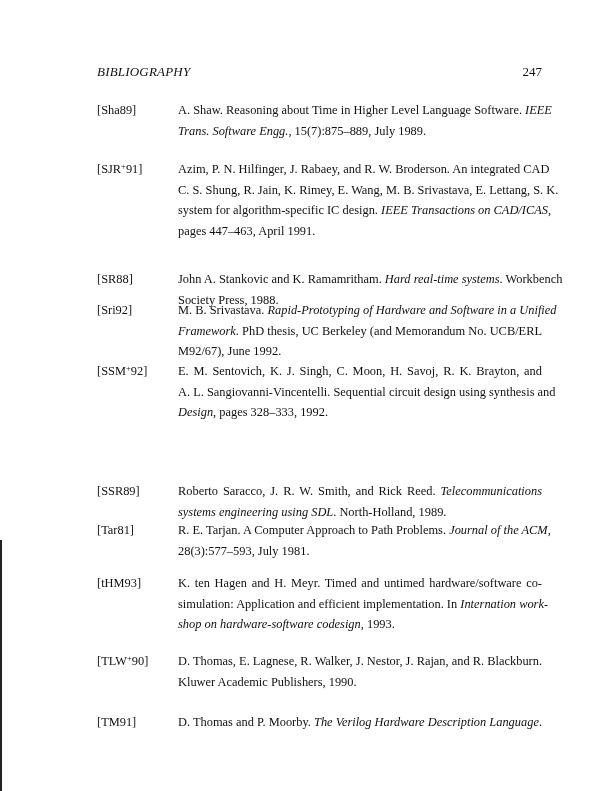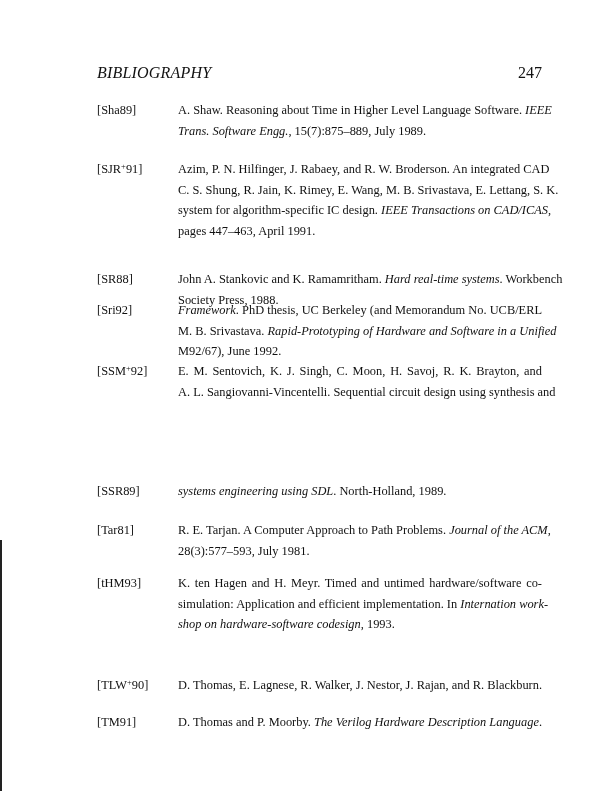--- a/index.html
+++ b/index.html
@@ -7,21 +7,21 @@
     width: 612px; height: 791px; position: relative; overflow: hidden;
     font-family: "Liberation Serif", "DejaVu Serif", serif;
     color: #111111;
   }
   .left-edge {
     position: absolute; left: 0; top: 540px; width: 2px; height: 251px;
     background: #222;
   }
   .header {
     position: absolute; left: 97px; top: 64px; width: 445px; height: 16px;
-    font-size: 16px;
+    font-size: 13px;
   }
   .header .title { position: absolute; left: 0; top: 0; font-style: italic; letter-spacing: 0.2px; }
   .header .page-num { position: absolute; right: 0; top: 0; }
   .entry { position: absolute; left: 97px; width: 445px; font-size: 12.4px; line-height: 20.5px; font-family: Liberation Serif, serif; }
   .entry .key { position: absolute; left: 0; top: 0; }
   .entry .key sup { font-size: 8.5px; vertical-align: 4px; line-height: 0; }
   .entry .body { margin-left: 81px; text-align: justify; }
   .entry .body .line { display: block; text-align: justify; text-align-last: justify; white-space: nowrap; }
   .entry .body .line.last { text-align-last: left; }
   i { font-style: italic; }
@@ -56,57 +56,60 @@
     <div class="entry" style="top: 269px;">
       <span class="key">[SR88]</span>
       <div class="body">
         <span class="line"><span>John A. Stankovic and K. Ramamritham. </span><i>Hard real-time systems</i><span>. Workbench</span></span>
         <span class="line last"><span>Society Press, 1988.</span></span>
       </div>
     </div>
     <div class="entry" style="top: 300px;">
       <span class="key">[Sri92]</span>
       <div class="body">
+        <span class="line"><span>M. B. Srivastava. </span><i>Rapid-Prototyping of Hardware and Software in a Unified</i></span>
         <span class="line"><i>Framework</i><span>. PhD thesis, UC Berkeley (and Memorandum No. UCB/ERL</span></span>
-        <span class="line"><span>M. B. Srivastava. </span><i>Rapid-Prototyping of Hardware and Software in a Unified</i></span>
         <span class="line last"><span>M92/67), June 1992.</span></span>
       </div>
     </div>
     <div class="entry" style="top: 361px;">
       <span class="key">[SSM<sup>+</sup>92]</span>
       <div class="body">
         <span class="line"><span>E. M. Sentovich, K. J. Singh, C. Moon, H. Savoj, R. K. Brayton, and</span></span>
         <span class="line"><span>A. L. Sangiovanni-Vincentelli. Sequential circuit design using synthesis and</span></span>
+        <span class="line last"><i>Design</i><span>, pages 328–333, 1992.</span></span>
       </div>
     </div>
     <div class="entry" style="top: 481px;">
       <span class="key">[SSR89]</span>
       <div class="body">
+        <span class="line"><span>Roberto Saracco, J. R. W. Smith, and Rick Reed. </span><i>Telecommunications</i></span>
         <span class="line last"><i>systems engineering using SDL</i><span>. North-Holland, 1989.</span></span>
       </div>
     </div>
     <div class="entry" style="top: 520px;">
       <span class="key">[Tar81]</span>
       <div class="body">
         <span class="line"><span>R. E. Tarjan. A Computer Approach to Path Problems. </span><i>Journal of the ACM</i><span>,</span></span>
         <span class="line last"><span>28(3):577–593, July 1981.</span></span>
       </div>
     </div>
     <div class="entry" style="top: 573px;">
       <span class="key">[tHM93]</span>
       <div class="body">
         <span class="line"><span>K. ten Hagen and H. Meyr. Timed and untimed hardware/software co-</span></span>
         <span class="line"><span>simulation: Application and efficient implementation. In </span><i>Internation work-</i></span>
         <span class="line last"><i>shop on hardware-software codesign</i><span>, 1993.</span></span>
       </div>
     </div>
-    <div class="entry" style="top: 651px; margin-top: 24px;">
+    <div class="entry" style="top: 651px;">
       <span class="key">[TLW<sup>+</sup>90]</span>
       <div class="body">
         <span class="line"><span>D. Thomas, E. Lagnese, R. Walker, J. Nestor, J. Rajan, and R. Blackburn.</span></span>
+        <span class="line last"><span>Kluwer Academic Publishers, 1990.</span></span>
       </div>
     </div>
     <div class="entry" style="top: 712px;">
       <span class="key">[TM91]</span>
       <div class="body">
         <span class="line"><span>D. Thomas and P. Moorby. </span><i>The Verilog Hardware Description Language</i><span>.</span></span>
       </div>
     </div>
   </div>
 

